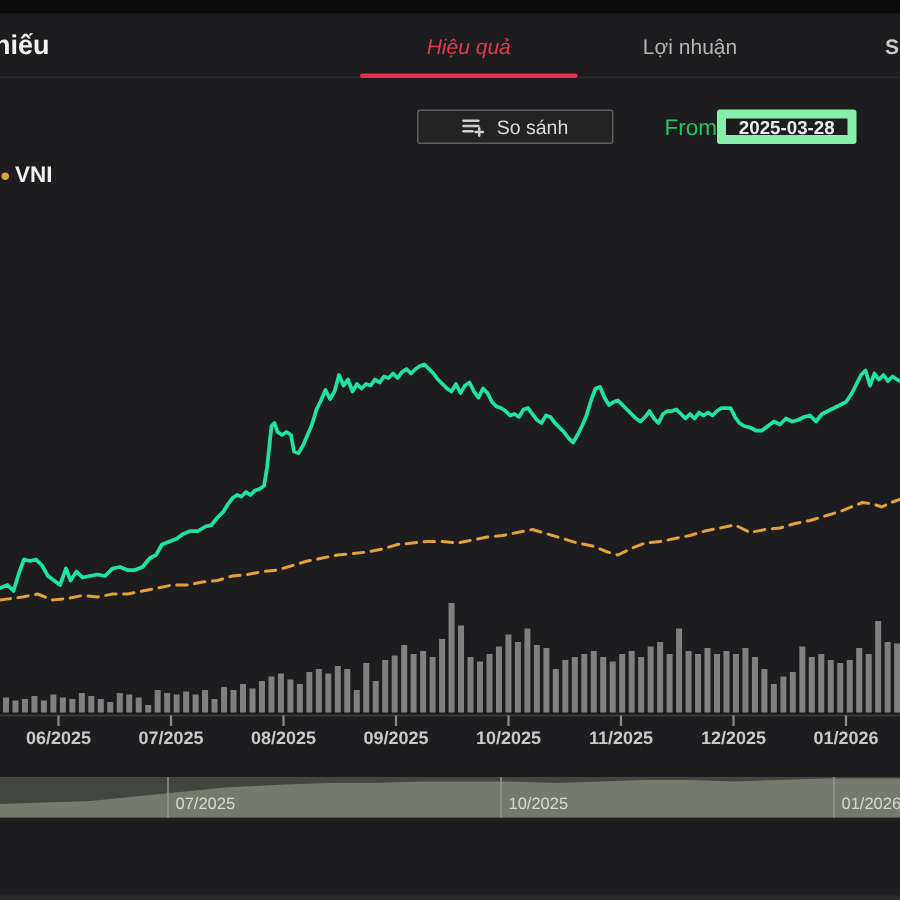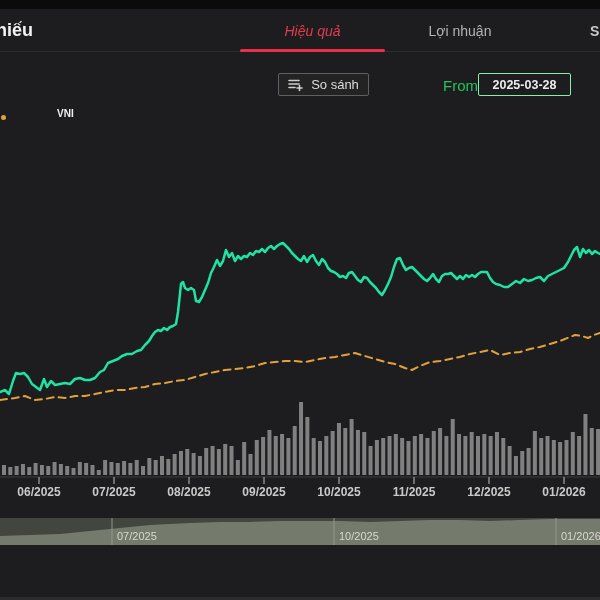--- a/index.html
+++ b/index.html
@@ -14,35 +14,35 @@
   .top-strip{left:0;top:0;width:600px;height:9px;background:#0b0b0c;}
   
   .page-title{left:-4px;top:20px;font-size:18px;font-weight:700;color:#f2f2f2;white-space:nowrap;}
   .tabbar-divider{left:0;top:51px;width:600px;height:1px;background:#2b2b2b;}
   .tab{top:23px;height:20px;font-size:14px;white-space:nowrap;text-align:center;cursor:pointer;}
   .tab-active{color:#e23b4e;}
   .tab-idle{color:#b4b4b4;}
   .tab-underline{left:240px;top:49px;width:145px;height:3px;background:#e8304a;border-radius:2px;}
   
   .compare-btn{
-    left:278px;top:73px;width:91px;height:23px;box-sizing:border-box;
+    left:278px;top:73px;width:131px;height:23px;box-sizing:border-box;
     border:1px solid #5f5f5f;border-radius:2px;background:#232324;
     color:#dcdcdc;font-size:13px;display:flex;align-items:center;justify-content:center;gap:7px;
     cursor:pointer;
   }
   .field-label{top:77px;font-size:15px;font-weight:400;color:#22c55e;}
   .date-input{
     left:478px;top:73px;width:93px;height:23px;box-sizing:border-box;
-    border:1px solid #86efac;border-radius:2px;background:transparent;
+    border:6px solid #86efac;border-radius:2px;background:transparent;
     color:#ececec;font-size:12.5px;font-weight:700;text-align:center;
     font-family:"Liberation Sans", sans-serif;padding:0;
   }
   
   .legend-dot{left:1px;top:115px;width:5px;height:5px;border-radius:50%;background:#e3a13c;}
-  .legend-label{left:10px;top:108px;font-size:10px;font-weight:700;color:#f0f0f0;margin-left:47px;}
+  .legend-label{left:10px;top:108px;font-size:15px;font-weight:700;color:#f0f0f0;}
   
   #chart-svg{left:0;top:0;}
   
   .nav-label{top:530px;font-size:11px;color:#d8d8d2;white-space:nowrap;}
   .bottom-strip{left:0;top:597px;width:600px;height:3px;background:#2b2b2c;}
 </style>
 </head>
 <body>
 
 <svg id="chart-svg" class="abs" width="600" height="600">

